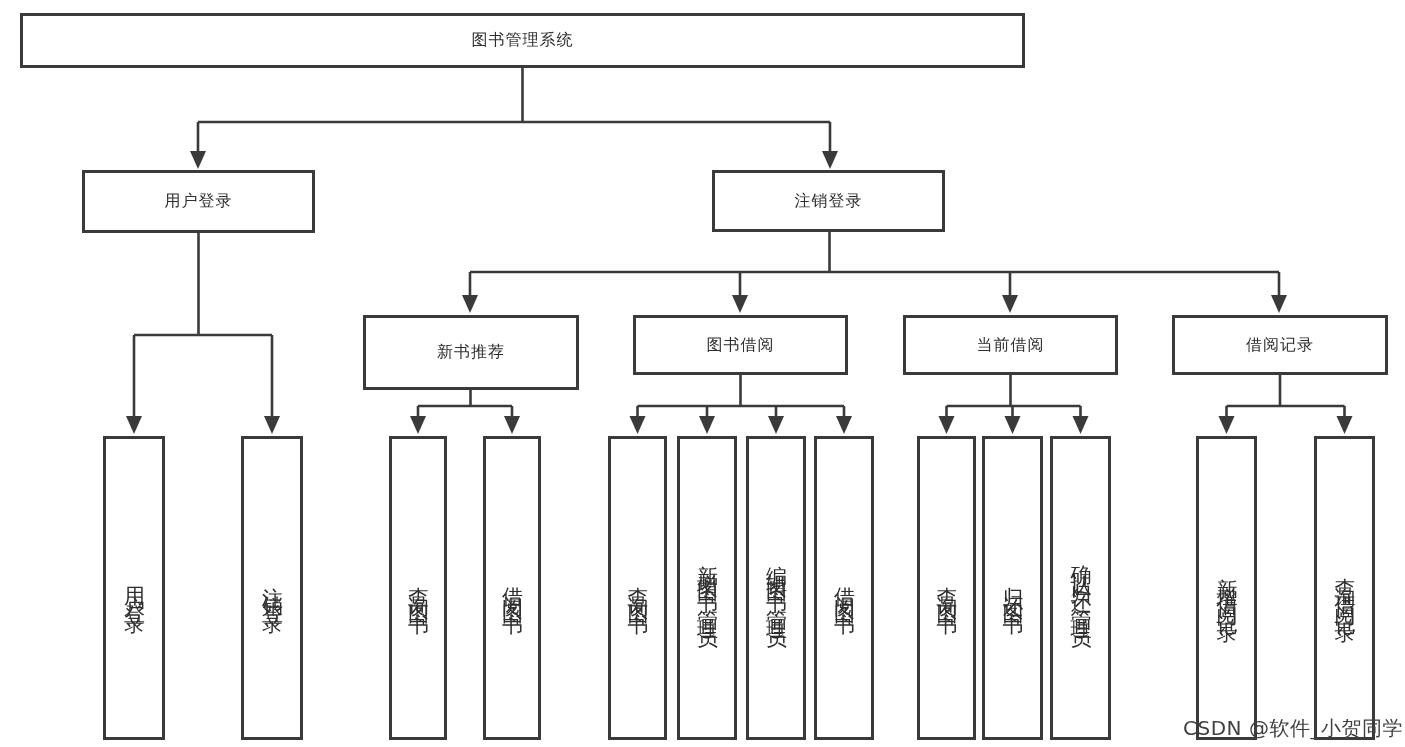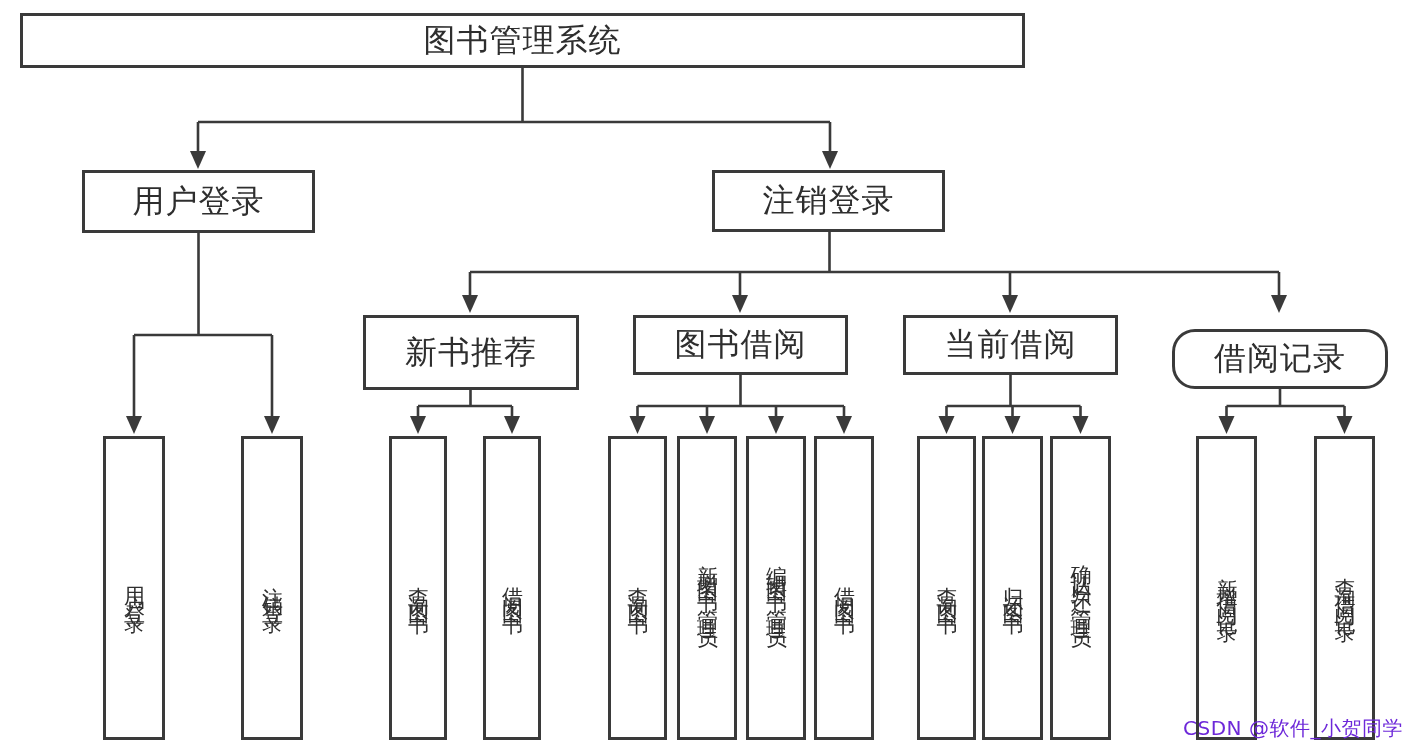--- a/index.html
+++ b/index.html
@@ -35,39 +35,39 @@
     position: absolute;
     background: #ffffff;
     border: 3px solid #3a3a3a;
     box-sizing: border-box;
     display: flex;
     align-items: center;
     justify-content: center;
     z-index: 2;
   }
   .hnode {
-    font-size: 32px;
+    font-size: 16px;
     letter-spacing: 1px;
     white-space: nowrap;
   }
   .vtext {
     writing-mode: vertical-rl;
     text-orientation: mixed;
     font-size: 21px;
     line-height: 1;
     letter-spacing: 9px;
     white-space: nowrap;
   }
   .watermark {
     position: absolute;
     left: 1183px;
     top: 715px;
     font-size: 20px;
     letter-spacing: 0.5px;
-    color: #6d28d9;
+    color: #404040;
     z-index: 3;
     white-space: nowrap;
   }
 </style>
 </head>
 <body>
 
 <div class="canvas">
 
   <svg class="connectors" viewBox="0 0 1405 747" xmlns="http://www.w3.org/2000/svg">
@@ -121,21 +121,21 @@
   </svg>
 
   <div class="node hnode" style="left:20px; top:13px; width:1005px; height:55px;">图书管理系统</div>
 
   <div class="node hnode" style="left:82px; top:170px; width:233px; height:63px;">用户登录</div>
   <div class="node hnode" style="left:712px; top:170px; width:233px; height:62px;">注销登录</div>
 
   <div class="node hnode" style="left:363px; top:315px; width:216px; height:75px;">新书推荐</div>
   <div class="node hnode" style="left:633px; top:315px; width:215px; height:60px;">图书借阅</div>
   <div class="node hnode" style="left:903px; top:315px; width:215px; height:60px;">当前借阅</div>
-  <div class="node hnode" style="left:1172px; top:329px; width:216px; height:60px;border-radius:23px;">借阅记录</div>
+  <div class="node hnode" style="left:1172px; top:315px; width:216px; height:60px;">借阅记录</div>
 
   <div class="node" style="left:103px; top:436px; width:62px; height:304px;">
     <span class="vtext">用户登录</span>
   </div>
   <div class="node" style="left:241px; top:436px; width:62px; height:304px;">
     <span class="vtext">注销登录</span>
   </div>
 
   <div class="node" style="left:389px; top:436px; width:58px; height:304px;">
     <span class="vtext">查询图书</span>

